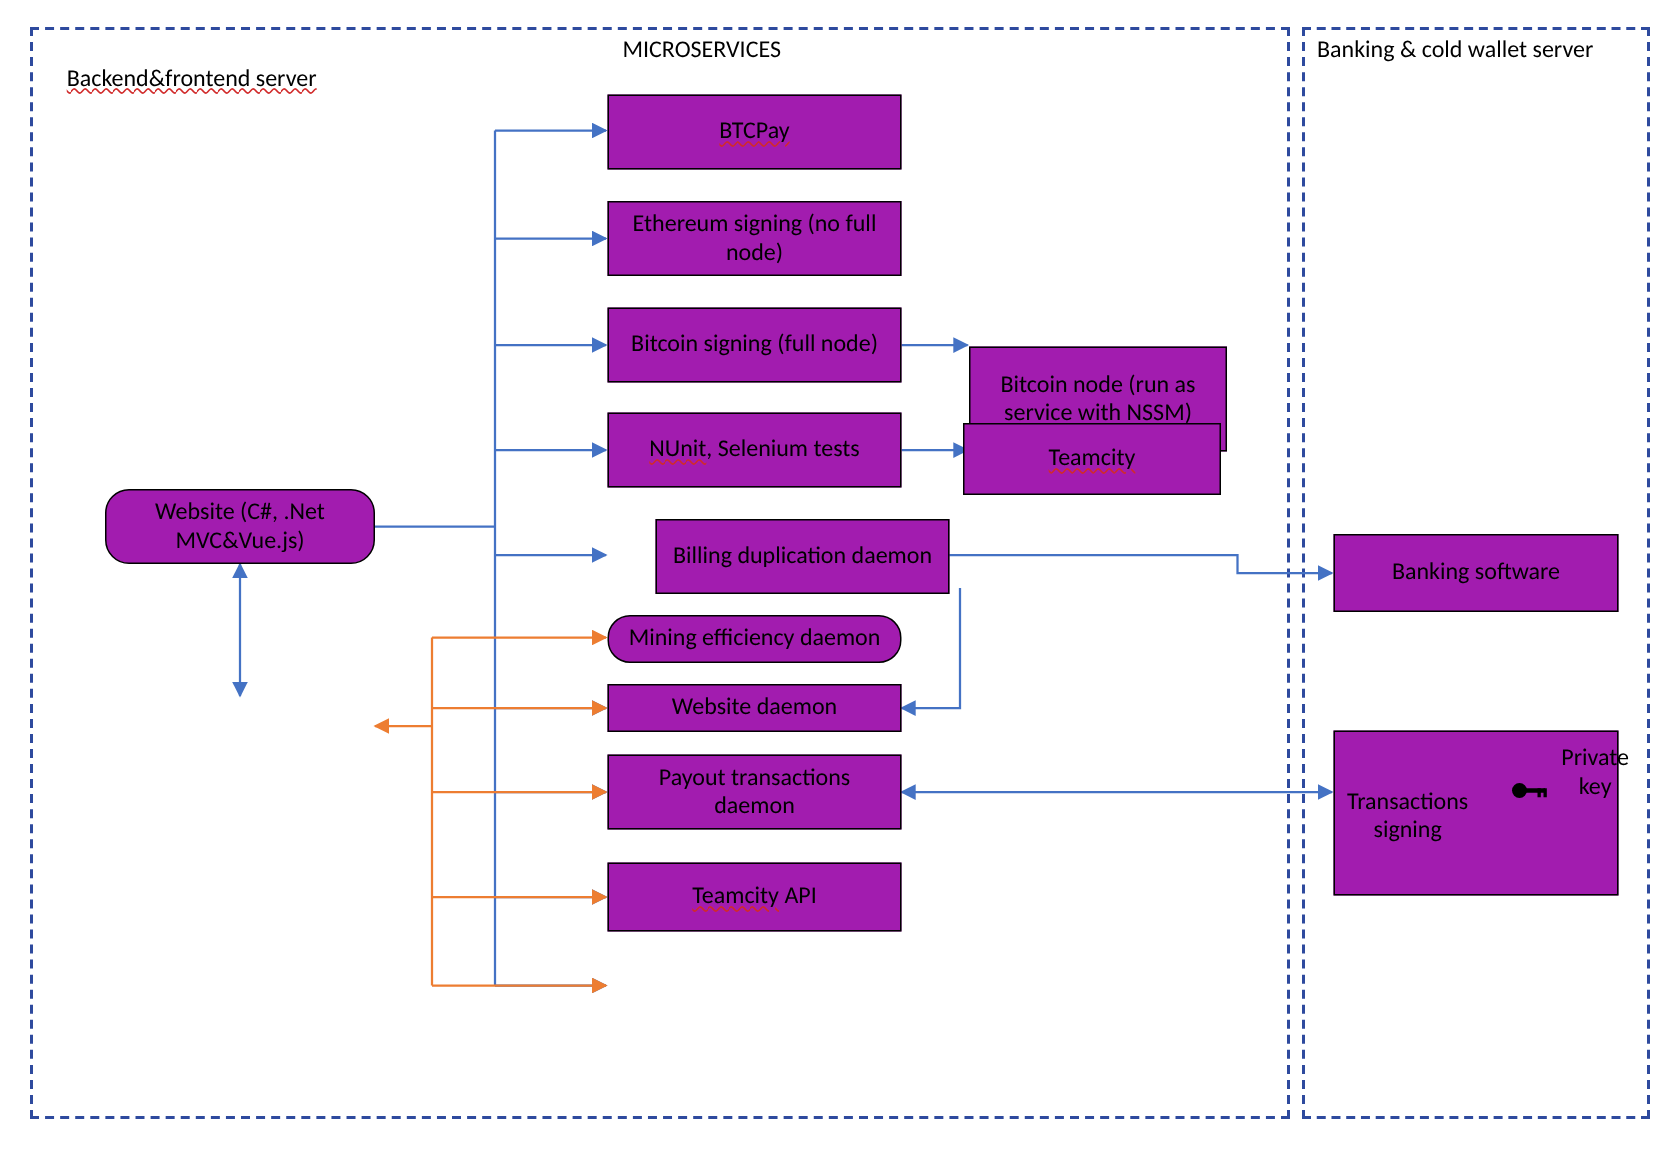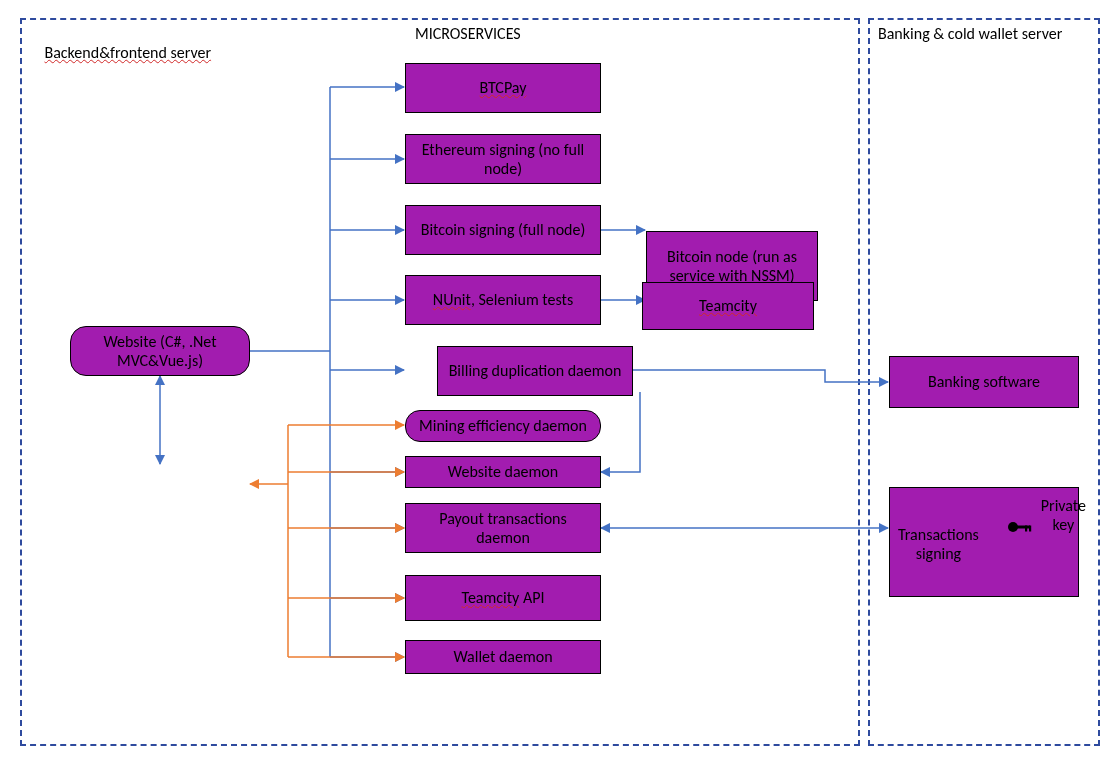--- a/index.html
+++ b/index.html
@@ -146,21 +146,20 @@
   <div class="box" style="left:405px; top:410px; width:196px; height:32px;border-radius:15px;">Mining efficiency daemon</div>
 
   <div class="box" style="left:405px; top:456px; width:196px; height:32px;">Website daemon</div>
 
   <div class="box" style="left:405px; top:503px; width:196px; height:50px;">Payout transactions daemon</div>
 
   <div class="box" style="left:405px; top:575px; width:196px; height:46px;">
     <span><span class="squiggle">Teamcity</span><span> API</span></span>
   </div>
 
-  <div class="box" style="left:405px; top:640px; width:196px; height:34px;">Wallet daemon</div>
 
   <div class="box" style="left:646px; top:195px; width:172px; height:70px;margin-top:36px;">Bitcoin node (run as service with NSSM)</div>
 
   <div class="box" style="left:642px; top:282px; width:172px; height:48px;">
     <span class="squiggle">Teamcity</span>
   </div>
 
   <div class="box" style="left:889px; top:356px; width:190px; height:52px;">Banking software</div>
 
   <div class="box" style="left:889px; top:487px; width:190px; height:110px; flex-direction:row; justify-content:flex-start; padding-top:8px; gap:16px;">

